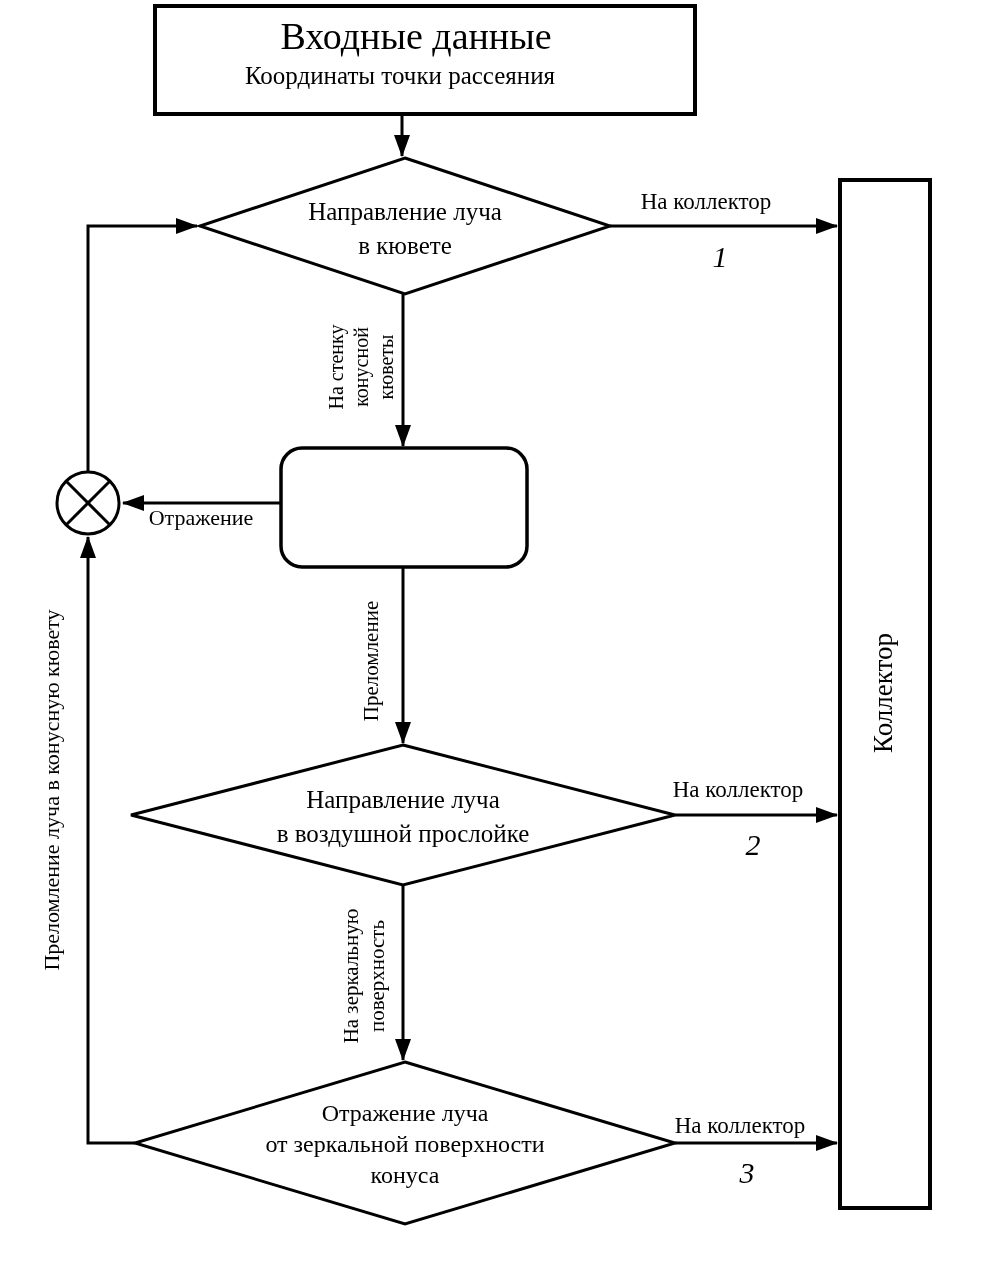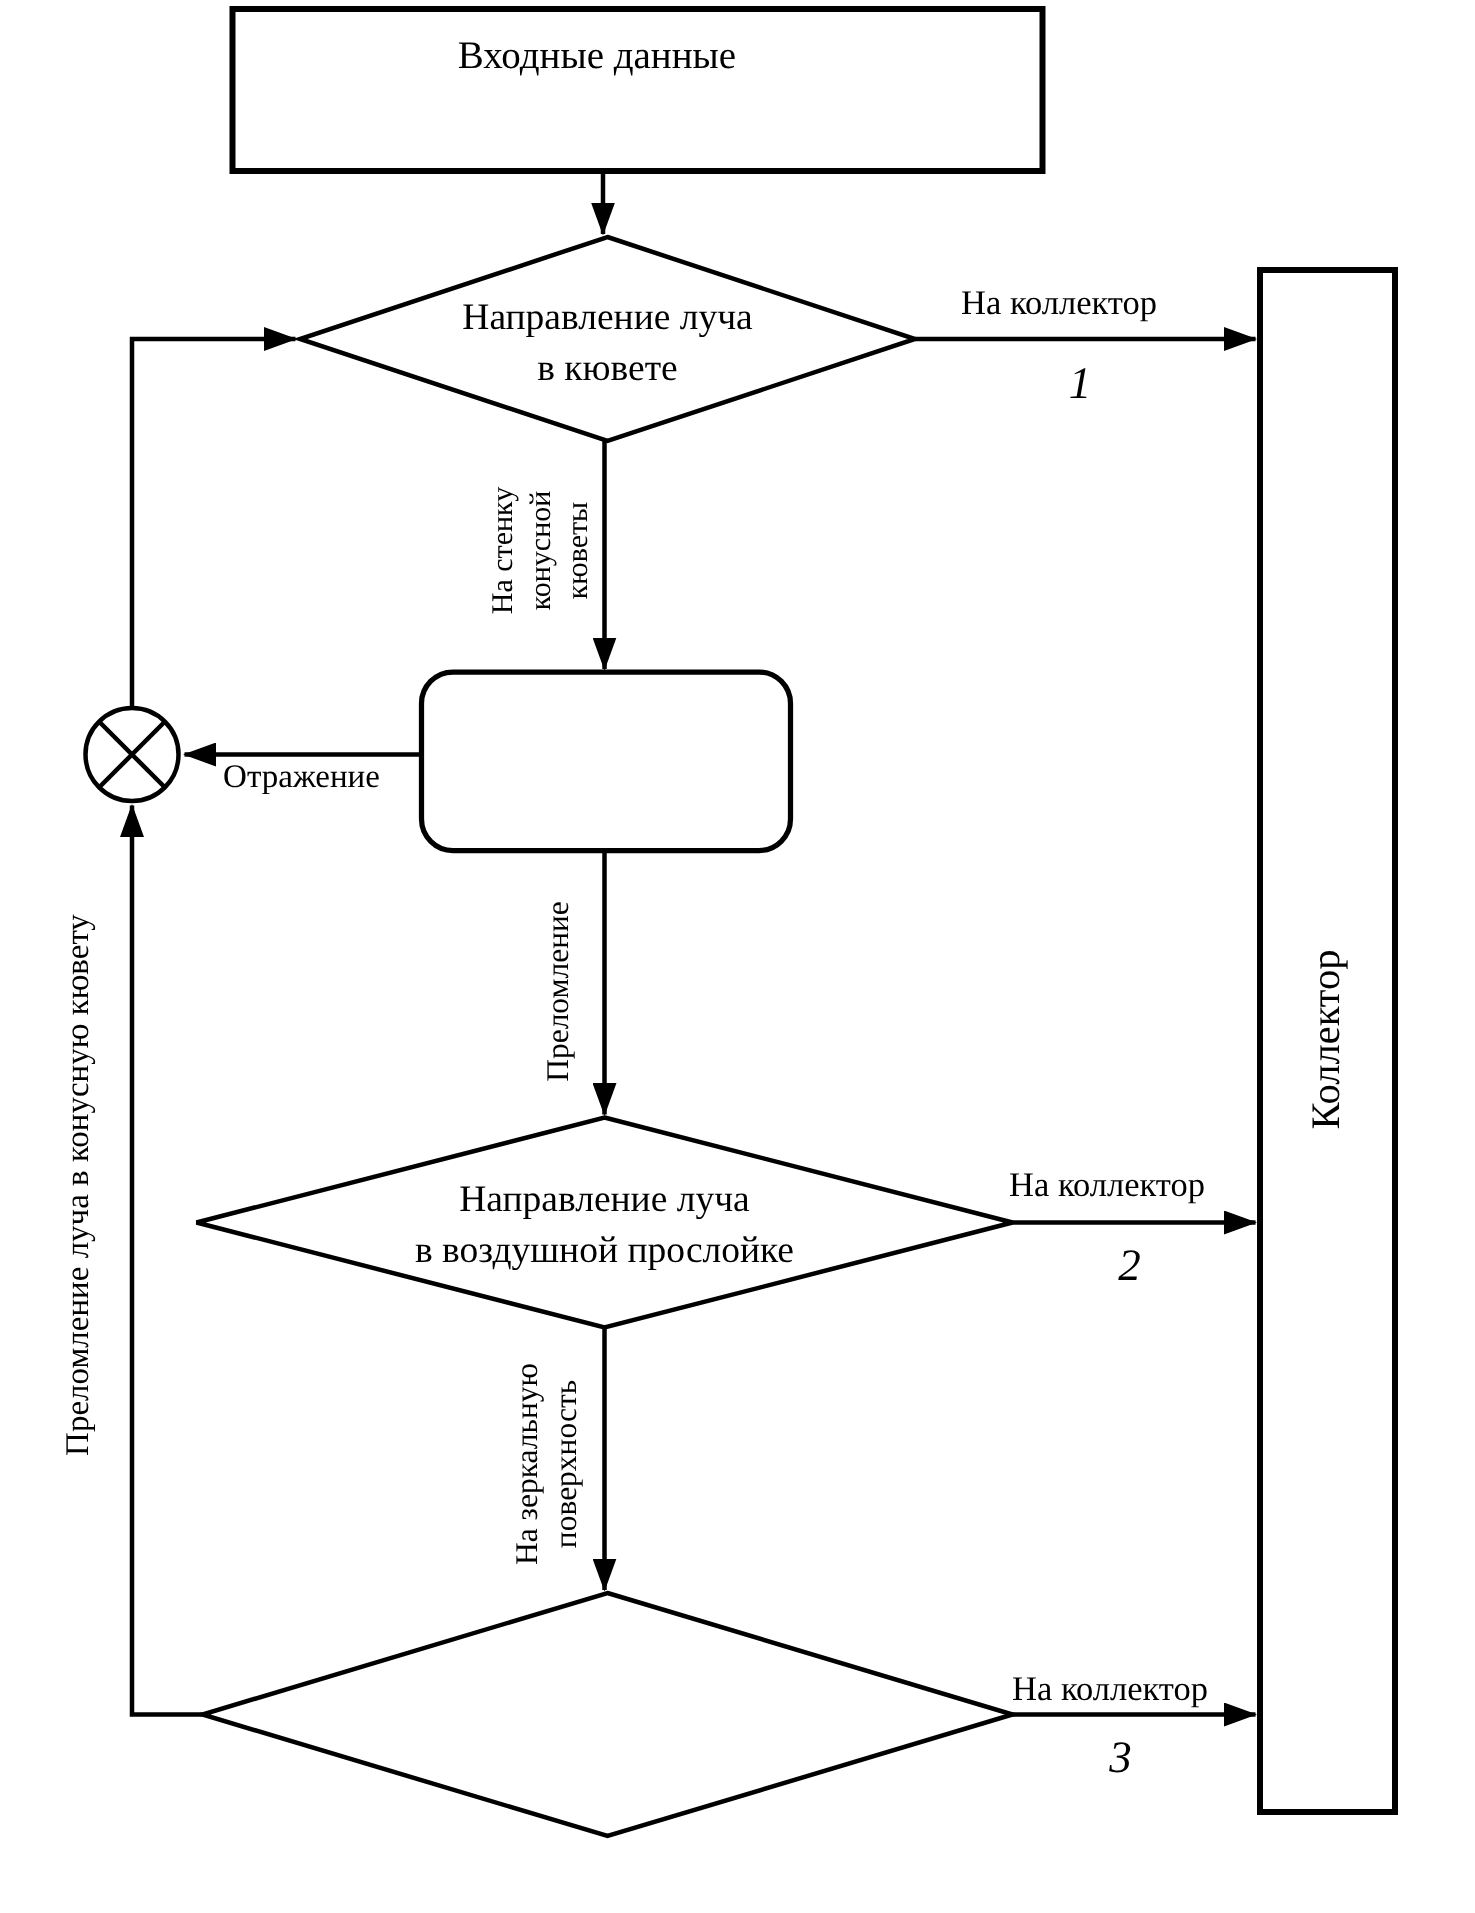--- a/index.html
+++ b/index.html
@@ -53,21 +53,22 @@
     <g>
       <circle cx="88" cy="503" r="31" fill="#ffffff" stroke="#000" stroke-width="3"></circle>
       <line x1="66" y1="481" x2="110" y2="525" stroke="#000" stroke-width="3"></line>
       <line x1="110" y1="481" x2="66" y2="525" stroke="#000" stroke-width="3"></line>
     </g>
     <polygon points="403,745 675,815 403,885 131,815" fill="#ffffff" stroke="#000" stroke-width="3"></polygon>
     <polygon points="405,1062 675,1143 405,1224 135,1143" fill="#ffffff" stroke="#000" stroke-width="3"></polygon>
     <rect x="840" y="180" width="90" height="1028" fill="#ffffff" stroke="#000" stroke-width="4"></rect>
   </svg>
 
-  <div class="lbl" style="left:398px; top:37px; font-size:26px;">Входные данные</div>
+  <div class="lbl" style="left:416px; top:37px; font-size:38px;">Входные данные</div>
+  <div class="lbl" style="left:400px; top:76px; font-size:25px;">Координаты точки рассеяния</div>
 
   <div class="lbl" style="left:405px; top:229px; font-size:25px; line-height:1.35;">Направление луча
 в кювете</div>
 
   <div class="lbl" style="left:706px; top:202px; font-size:23px;">На коллектор</div>
   <div class="lbl italic" style="left:720px; top:256px; font-size:30px;">1</div>
 
   <div class="lbl rot" style="left:361px; top:367px; font-size:20px; line-height:1.25;">На стенку
 конусной
 кюветы</div>
@@ -79,20 +80,23 @@
 
   <div class="lbl" style="left:403px; top:817px; font-size:25px; line-height:1.35;">Направление луча
 в воздушной прослойке</div>
 
   <div class="lbl" style="left:738px; top:790px; font-size:23px;">На коллектор</div>
   <div class="lbl italic" style="left:753px; top:844px; font-size:30px;">2</div>
 
   <div class="lbl rot" style="left:364px; top:976px; font-size:21px; line-height:1.25;">На зеркальную
 поверхность</div>
 
+  <div class="lbl" style="left:405px; top:1145px; font-size:24px; line-height:1.3;">Отражение луча
+от зеркальной поверхности
+конуса</div>
 
   <div class="lbl" style="left:740px; top:1126px; font-size:23px;">На коллектор</div>
   <div class="lbl italic" style="left:747px; top:1172px; font-size:30px;">3</div>
 
   <div class="lbl rot" style="left:52px; top:790px; font-size:22px; white-space:nowrap;">Преломление луча в конусную кювету</div>
 
   <div class="lbl rot" style="left:884px; top:693px; font-size:27px; white-space:nowrap;">Коллектор</div>
 
 </div>
 

